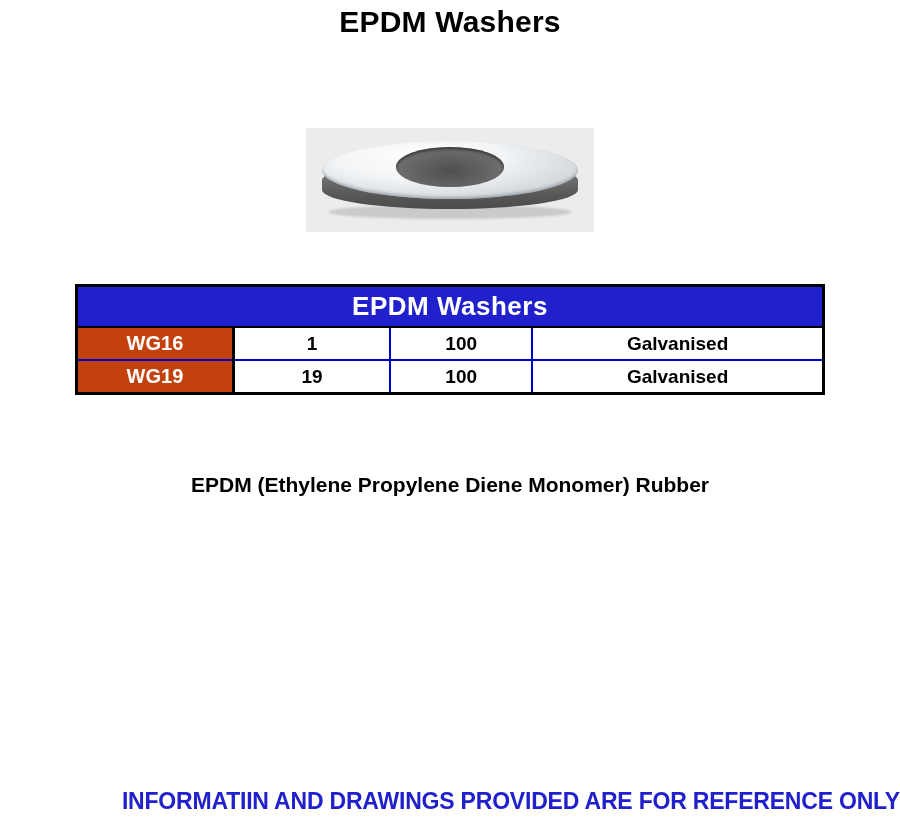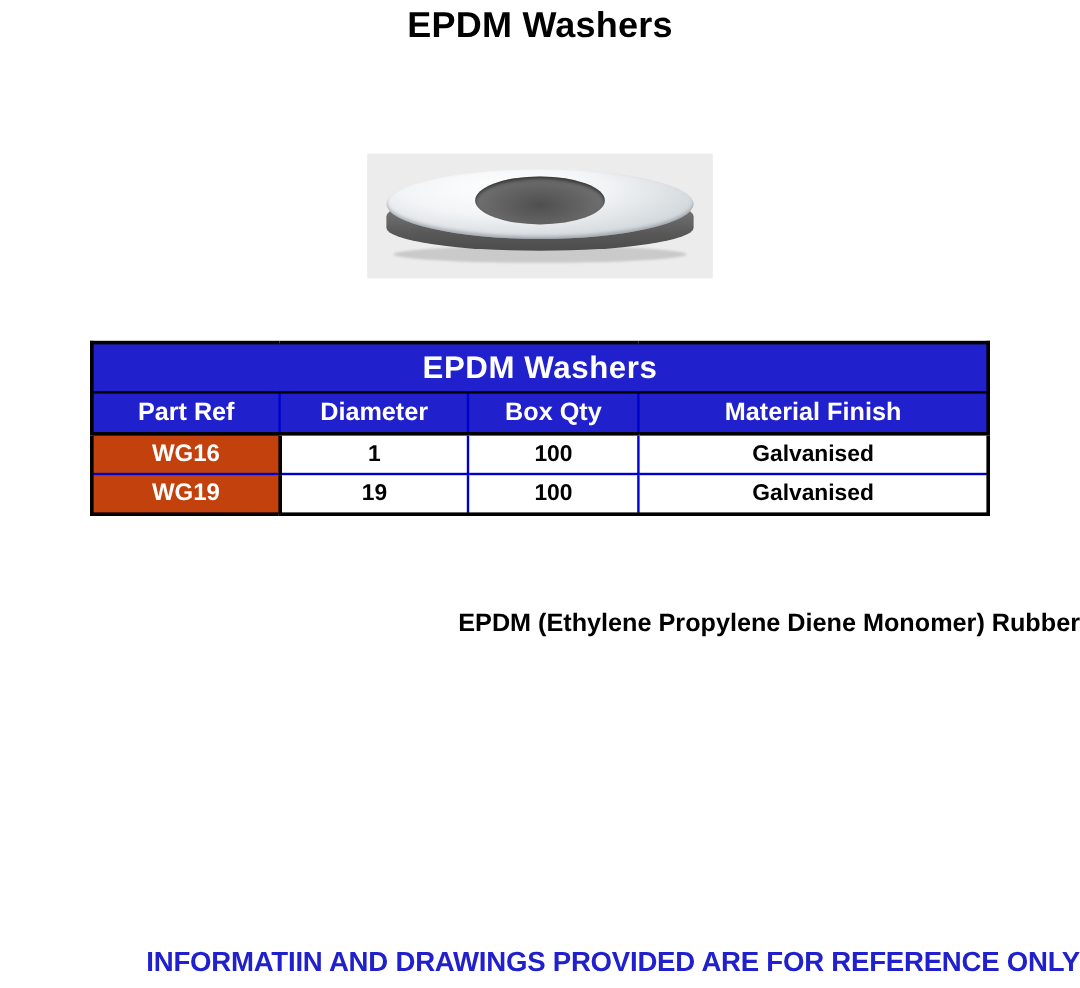--- a/index.html
+++ b/index.html
@@ -132,21 +132,21 @@
     color: #000000;
     font-size: 19px;
   }
   .col-part { width: 21%; }
   .col-dia  { width: 21%; }
   .col-qty  { width: 19%; }
   .col-mat  { width: 39%; }
 
   .notes {
     margin-top: 74px;
-    text-align: right;
+    text-align: center;
   }
   .notes div {
     font-size: 21px;
     font-weight: bold;
     line-height: 1.55;
   }
 
   .footer {
     position: absolute;
     left: 0;
@@ -179,26 +179,20 @@
   <table class="spec-table">
     <colgroup>
       <col class="col-part">
       <col class="col-dia">
       <col class="col-qty">
       <col class="col-mat">
     </colgroup>
     <thead>
       <tr>
         <th class="tbl-title" colspan="4">EPDM  Washers</th>
-      </tr>
-      <tr>
-        <th class="tbl-head">Part Ref</th>
-        <th class="tbl-head">Diameter</th>
-        <th class="tbl-head">Box Qty</th>
-        <th class="tbl-head">Material Finish</th>
       </tr>
     </thead>
     <tbody>
       <tr>
         <td class="cell-part">WG16</td>
         <td class="cell-val">1</td>
         <td class="cell-val">100</td>
         <td class="cell-val">Galvanised</td>
       </tr>
       <tr>

